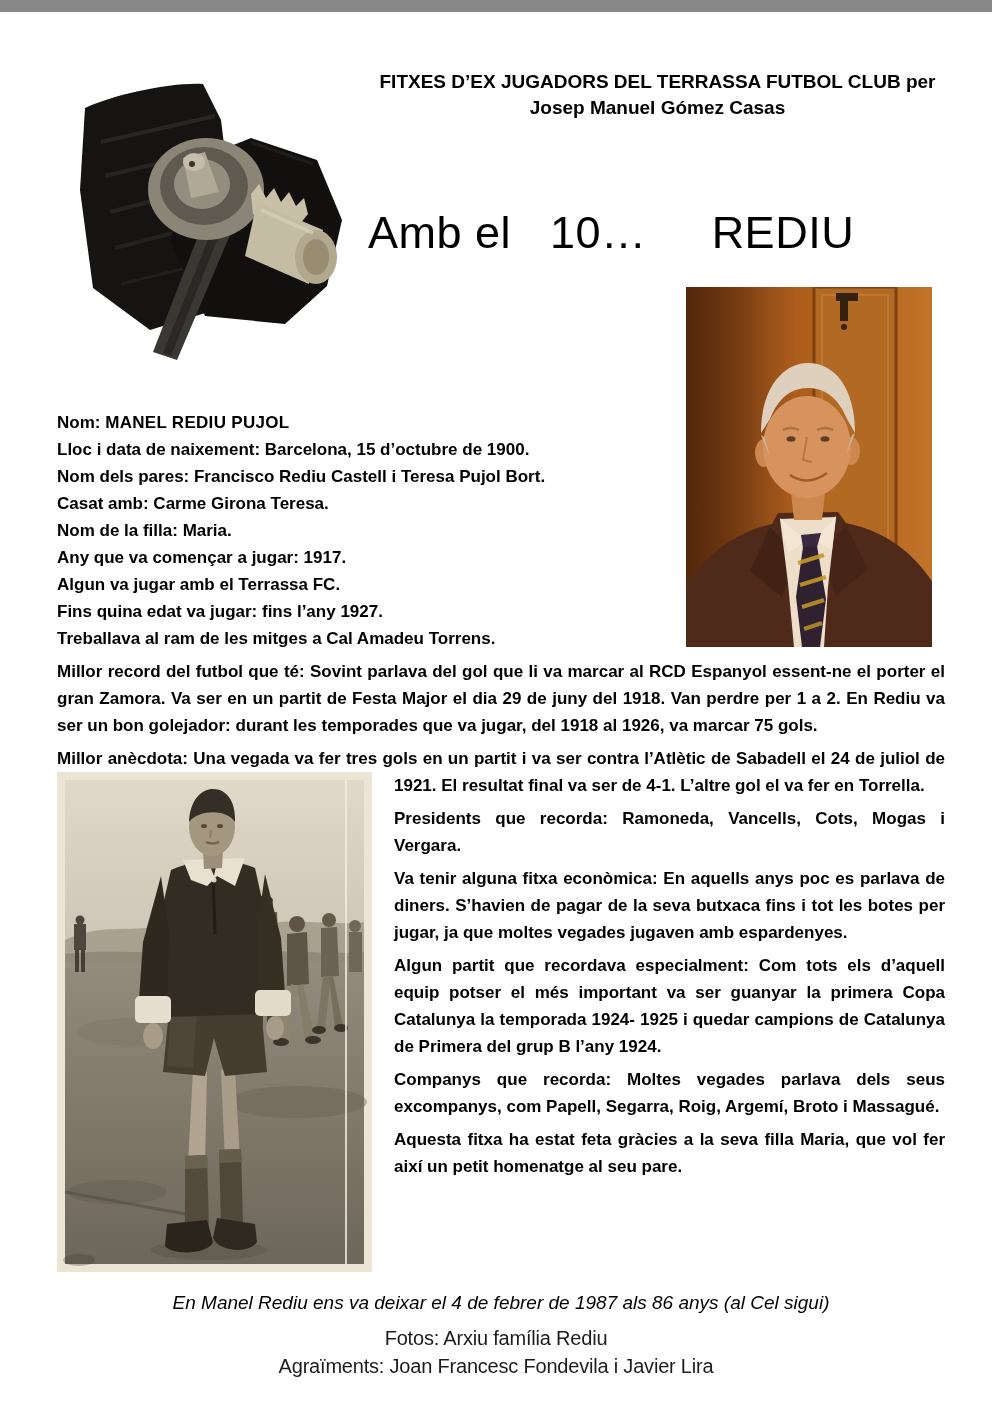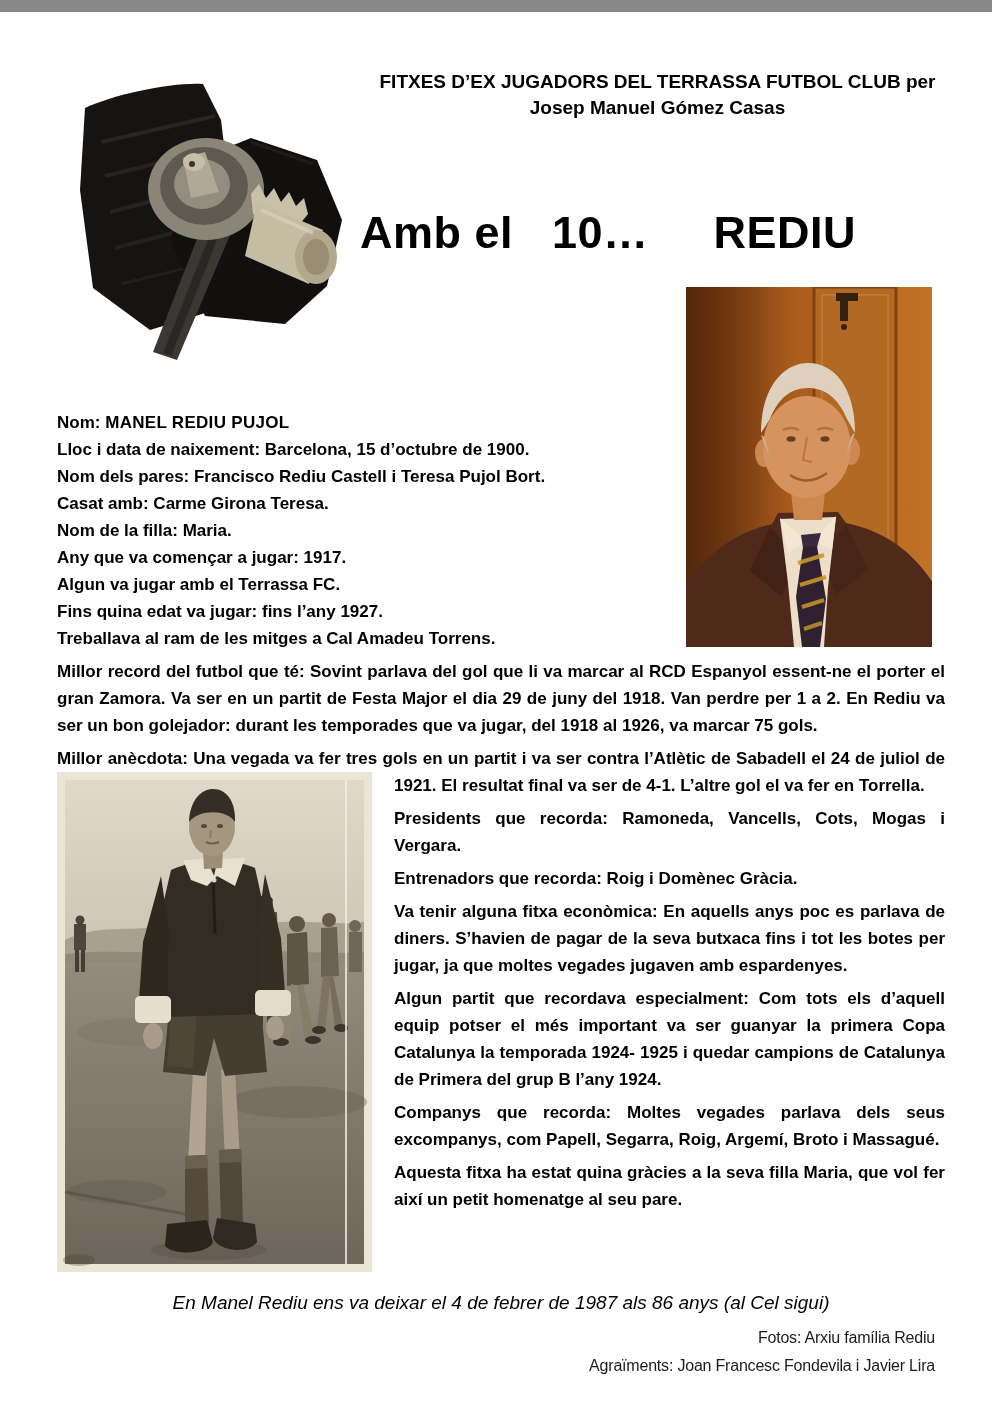--- a/index.html
+++ b/index.html
@@ -8,22 +8,22 @@
     background:#ffffff;overflow:hidden;
     font-family:"Liberation Sans",sans-serif;color:#000;
   }
   
   .doc-header{
     position:absolute;left:345px;top:57px;width:625px;
     text-align:center;font-weight:700;font-size:19px;line-height:26px;
   }
   
   .doc-title{
-    position:absolute;left:360px;top:194px;
-    font-weight:700;font-size:45px;line-height:54px;white-space:pre;
+    position:absolute;left:368px;top:194px;
+    font-weight:400;font-size:45px;line-height:54px;white-space:pre;
     letter-spacing:0.5px;
   }
   
   .camera-art{position:absolute;left:55px;top:58px;width:290px;height:290px;}
   .portrait-art{position:absolute;left:686px;top:275px;width:246px;height:360px;}
   .portrait-art svg{display:block;}
   
   .content{
     position:absolute;left:57px;top:391px;width:888px;padding-top:6px;
     font-weight:700;font-size:17px;line-height:27px;
@@ -34,22 +34,22 @@
   .para{margin:6px 0 0 0;text-align:justify;}
   .photo-float{
     float:left;width:315px;height:500px;margin:0 22px 8px 0;
   }
   .photo-float svg{display:block;}
   .memorial{
     clear:both;padding-top:10px;text-align:center;
     font-style:italic;font-weight:400;font-size:19px;line-height:26px;
   }
   .credits{
-    margin-top:8px;text-align:right;padding-right:10px;
-    font-weight:400;font-size:16px;line-height:28px;letter-spacing:-0.2px;
+    margin-top:8px;text-align:center;padding-right:10px;
+    font-weight:400;font-size:20px;line-height:28px;letter-spacing:-0.2px;
     color:#1c1c1c;
   }
 </style>
 </head>
 <body>
 
 <div class="page">
 
   <div class="camera-art">
     <svg width="290" height="290" viewBox="0 0 290 290">
@@ -257,25 +257,24 @@
         <ellipse cx="163" cy="54" rx="3" ry="2" fill="#55493a"></ellipse>
         <path d="M149,70 Q155,73 162,70" stroke="#6e6151" stroke-width="2" fill="none"></path>
         <path d="M154,58 L153,66" stroke="#8a7d68" stroke-width="2" fill="none"></path>
 
         <rect x="288" y="8" width="2" height="484" fill="#f4eee0" opacity="0.8"></rect>
         <ellipse cx="22" cy="488" rx="16" ry="6" fill="#3f3a30" opacity="0.3"></ellipse>
       </svg>
         </span><span> de 1921. El resultat final va ser de 4-1. L’altre gol el va fer en Torrella.</span></p>
 
     <p class="para">Presidents que recorda: Ramoneda, Vancells, Cots, Mogas i Vergara.</p>
-    <p class="para">Entrenadors que recorda: Roig i Domènec Gràcia.</p>
     <p class="para">Va tenir alguna fitxa econòmica: En aquells anys poc es parlava de diners. S’havien de pagar de la seva butxaca fins i tot les botes per jugar, ja que moltes vegades jugaven amb espardenyes.</p>
     <p class="para">Algun partit que recordava especialment: Com tots els d’aquell equip potser el més important va ser guanyar la primera Copa Catalunya la temporada 1924- 1925 i quedar campions de Catalunya de Primera del grup B l’any 1924.</p>
     <p class="para">Companys que recorda: Moltes vegades parlava dels seus excompanys, com Papell, Segarra, Roig, Argemí, Broto i Massagué.</p>
-    <p class="para">Aquesta fitxa ha estat quina gràcies a la seva filla Maria, que vol fer així un petit homenatge al seu pare.</p>
+    <p class="para">Aquesta fitxa ha estat feta gràcies a la seva filla Maria, que vol fer així un petit homenatge al seu pare.</p>
 
     <div class="memorial">En Manel Rediu ens va deixar el 4 de febrer de 1987 als 86 anys (al Cel sigui)</div>
 
     <div class="credits">
       <div>Fotos: Arxiu família Rediu</div>
       <div>Agraïments: Joan Francesc Fondevila i Javier Lira</div>
     </div>
   </div>
 
 </div>

